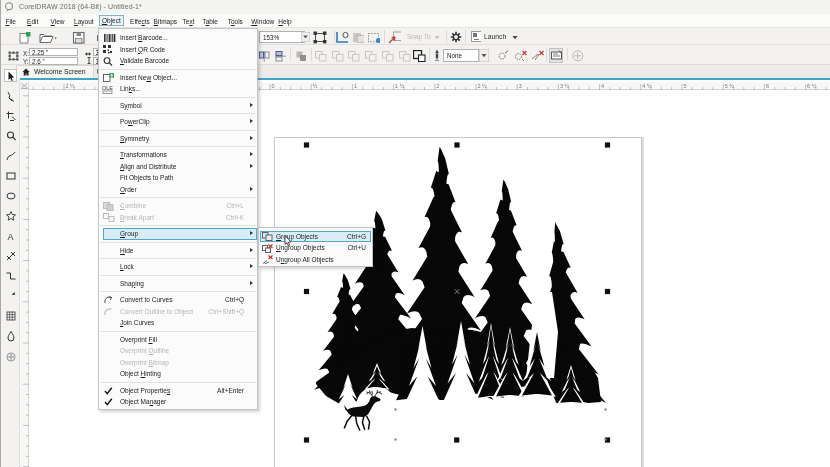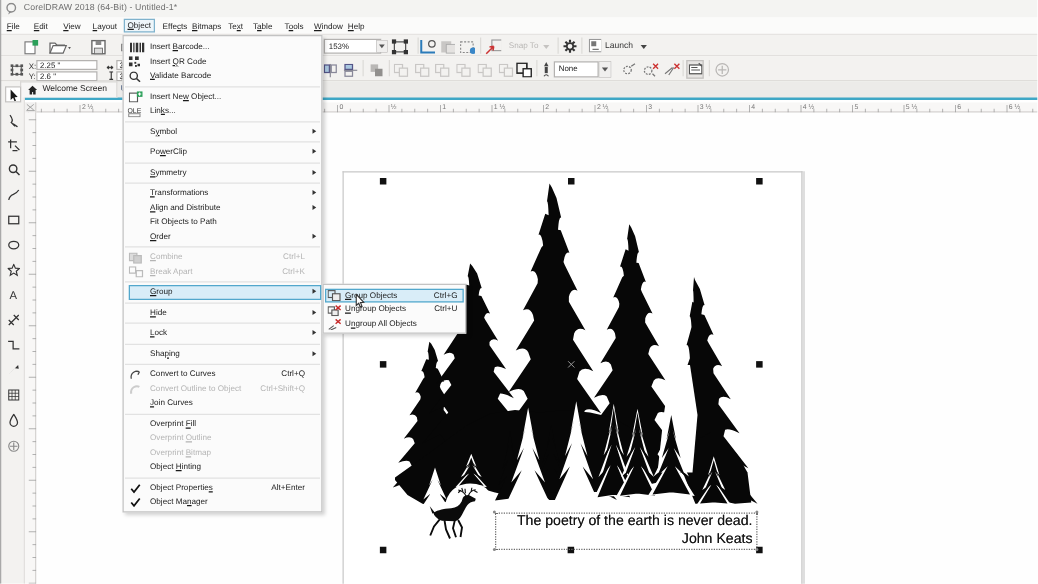--- a/index.html
+++ b/index.html
@@ -90,21 +90,20 @@
       <rect x="303.9" y="142.4" width="5.2" height="5.2" fill="#111"></rect>
       <rect x="454.4" y="142.4" width="5.2" height="5.2" fill="#111"></rect>
       <rect x="604.9" y="142.4" width="5.2" height="5.2" fill="#111"></rect>
       <rect x="303.9" y="288.9" width="5.2" height="5.2" fill="#111"></rect>
       <rect x="604.9" y="288.9" width="5.2" height="5.2" fill="#111"></rect>
       <rect x="303.9" y="437.4" width="5.2" height="5.2" fill="#111"></rect>
       <rect x="454.1" y="437.4" width="5.2" height="5.2" fill="#111"></rect>
       <rect x="604.9" y="437.4" width="5.2" height="5.2" fill="#111"></rect>
       <path d="M 454.5 289 L 459.5 294 M 459.5 289 L 454.5 294" stroke="#9a9a9a" stroke-width="0.8"></path>
     </svg>
-    <div id="seltext">The poetry of the earth is never dead.<br>John Keats</div>
     <svg class="ic" style="left:392px;top:405px;z-index:6;position:absolute" width="220" height="40">
       <circle cx="3.5" cy="4.5" r="1.2" fill="#888"></circle>
       <circle cx="213.5" cy="4.5" r="1.2" fill="#888"></circle>
       <circle cx="3.5" cy="34.5" r="1.2" fill="#888"></circle>
       <circle cx="213.5" cy="34.5" r="1.2" fill="#888"></circle>
     </svg>
     <div id="chrome">
 <svg class="ic" style="left:4px;top:2px" width="10" height="10">
 <circle cx="5" cy="4.2" r="3.4" fill="none" stroke="#8a8a8a" stroke-width="1.1"></circle>
 <path d="M3.4 7 L2.6 9.5 L5.2 7.6" fill="#8a8a8a"></path>

